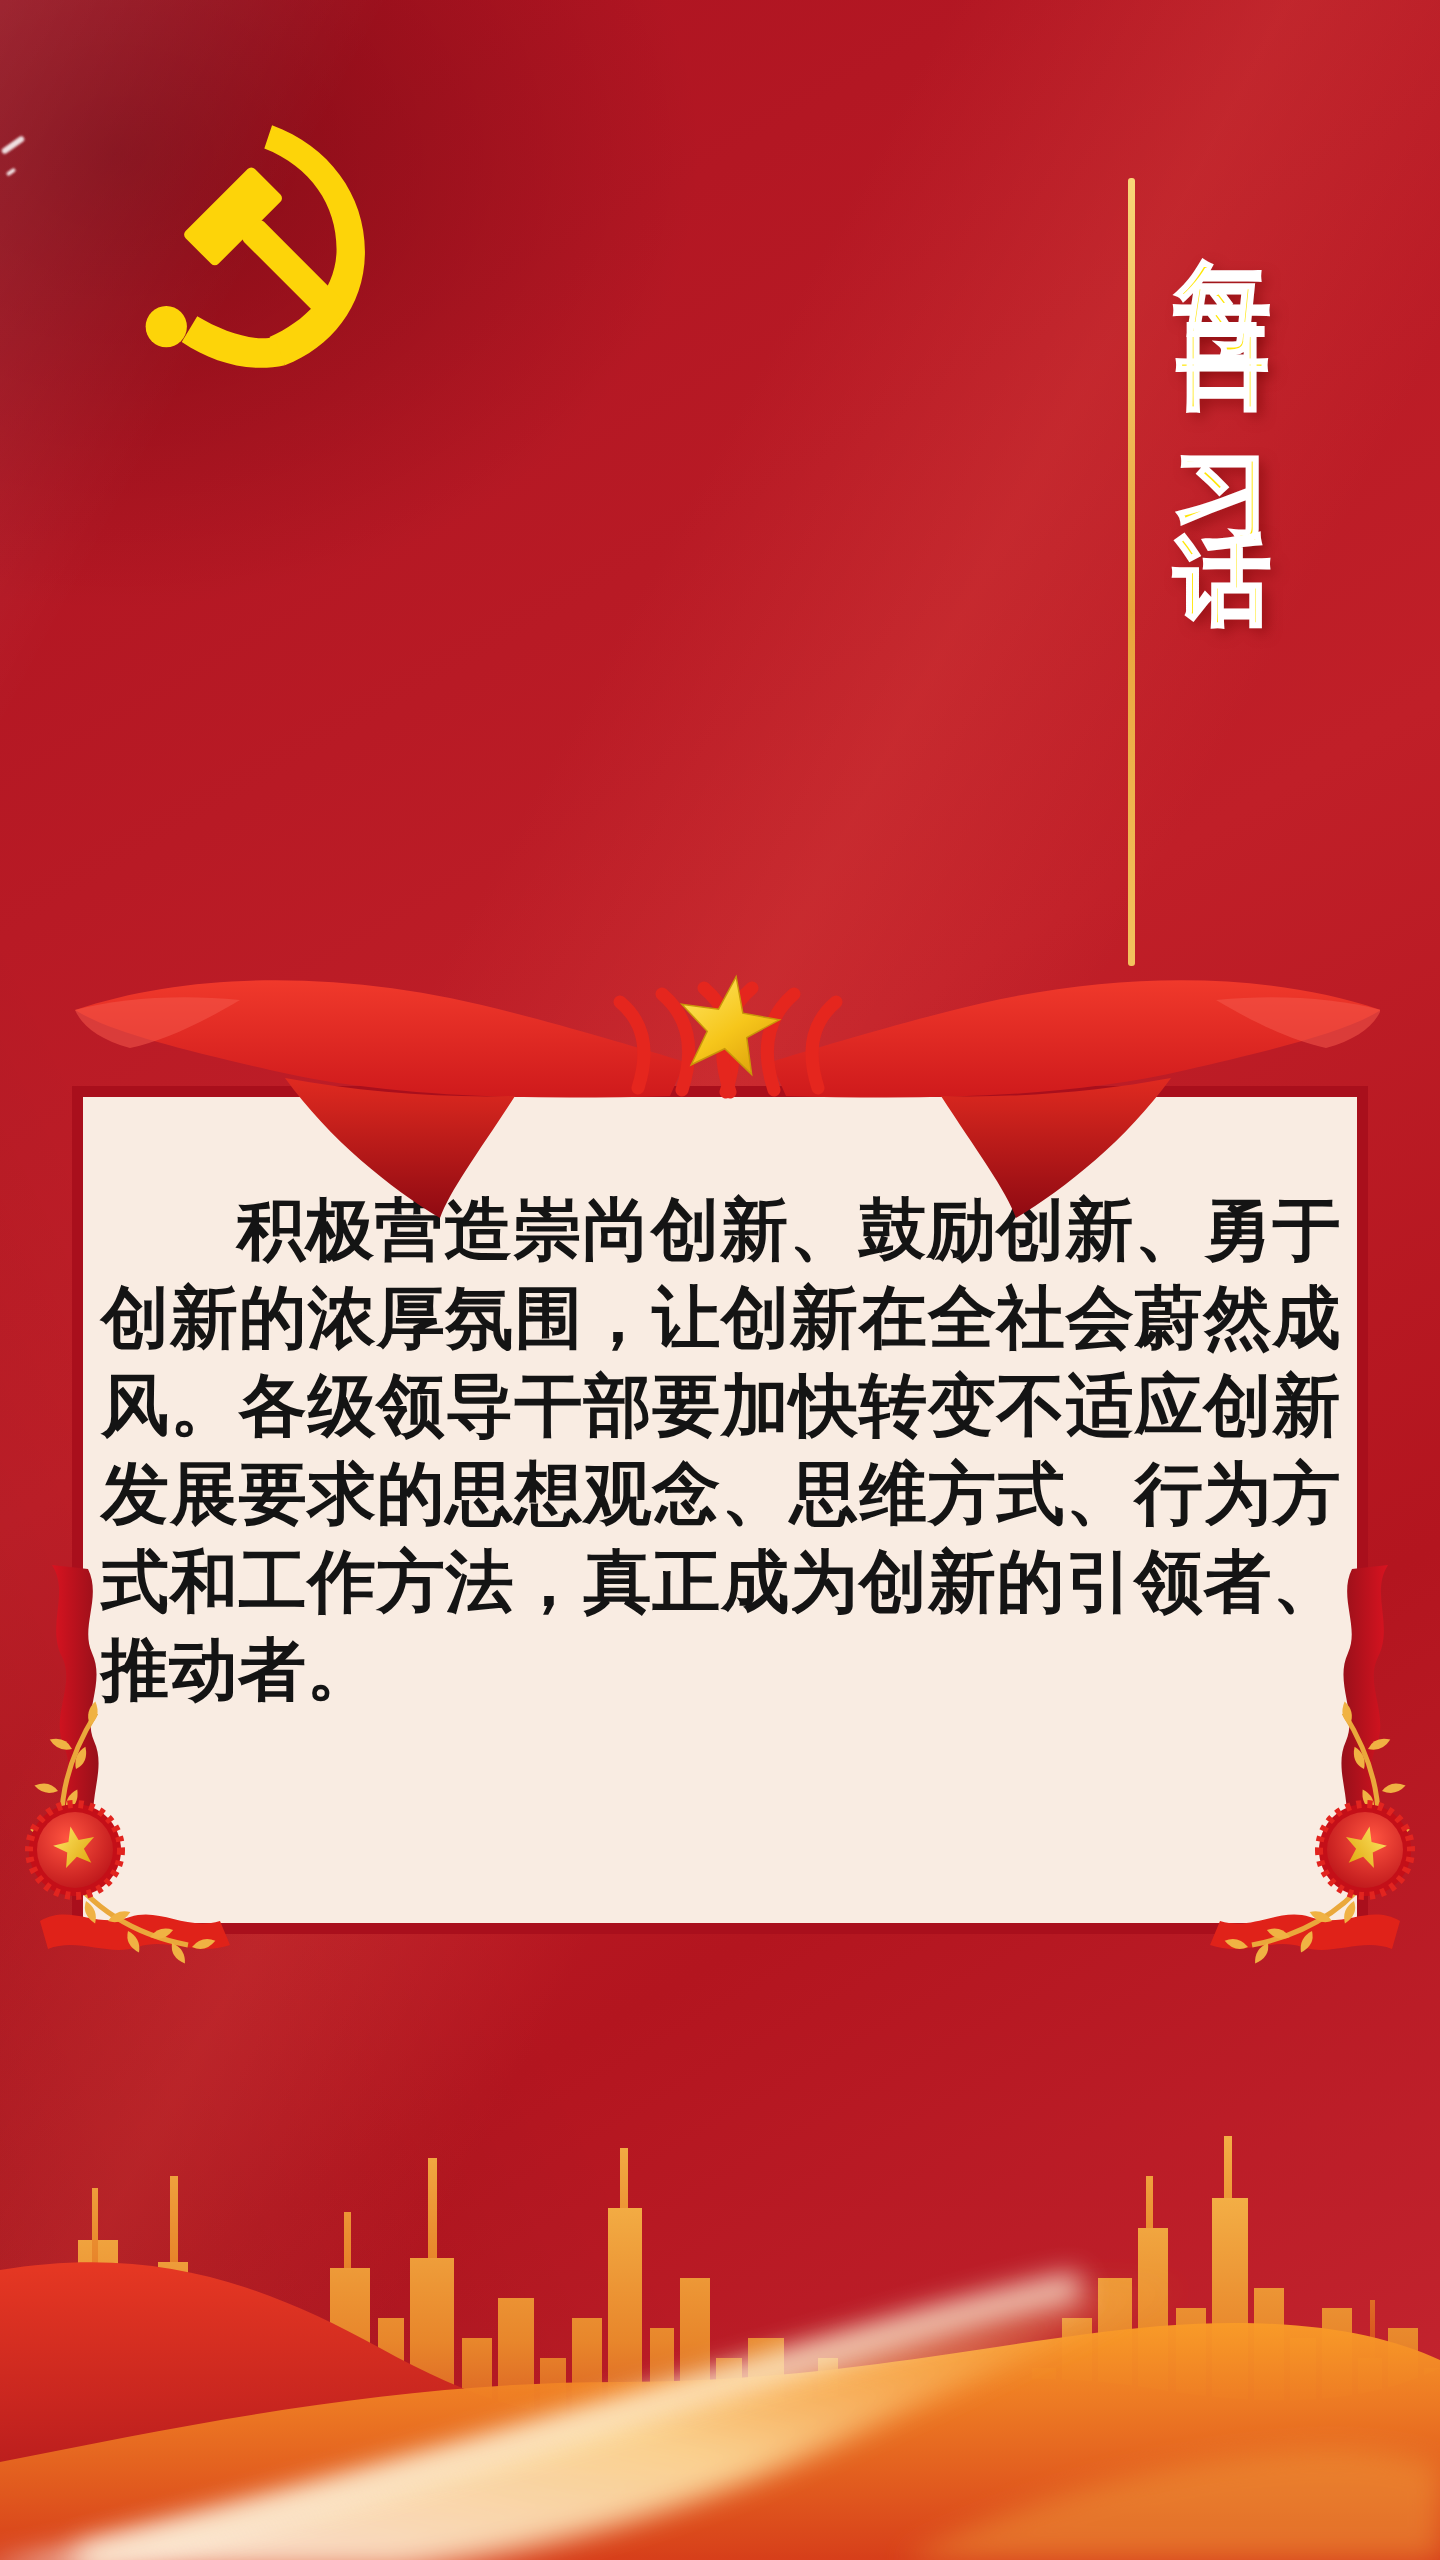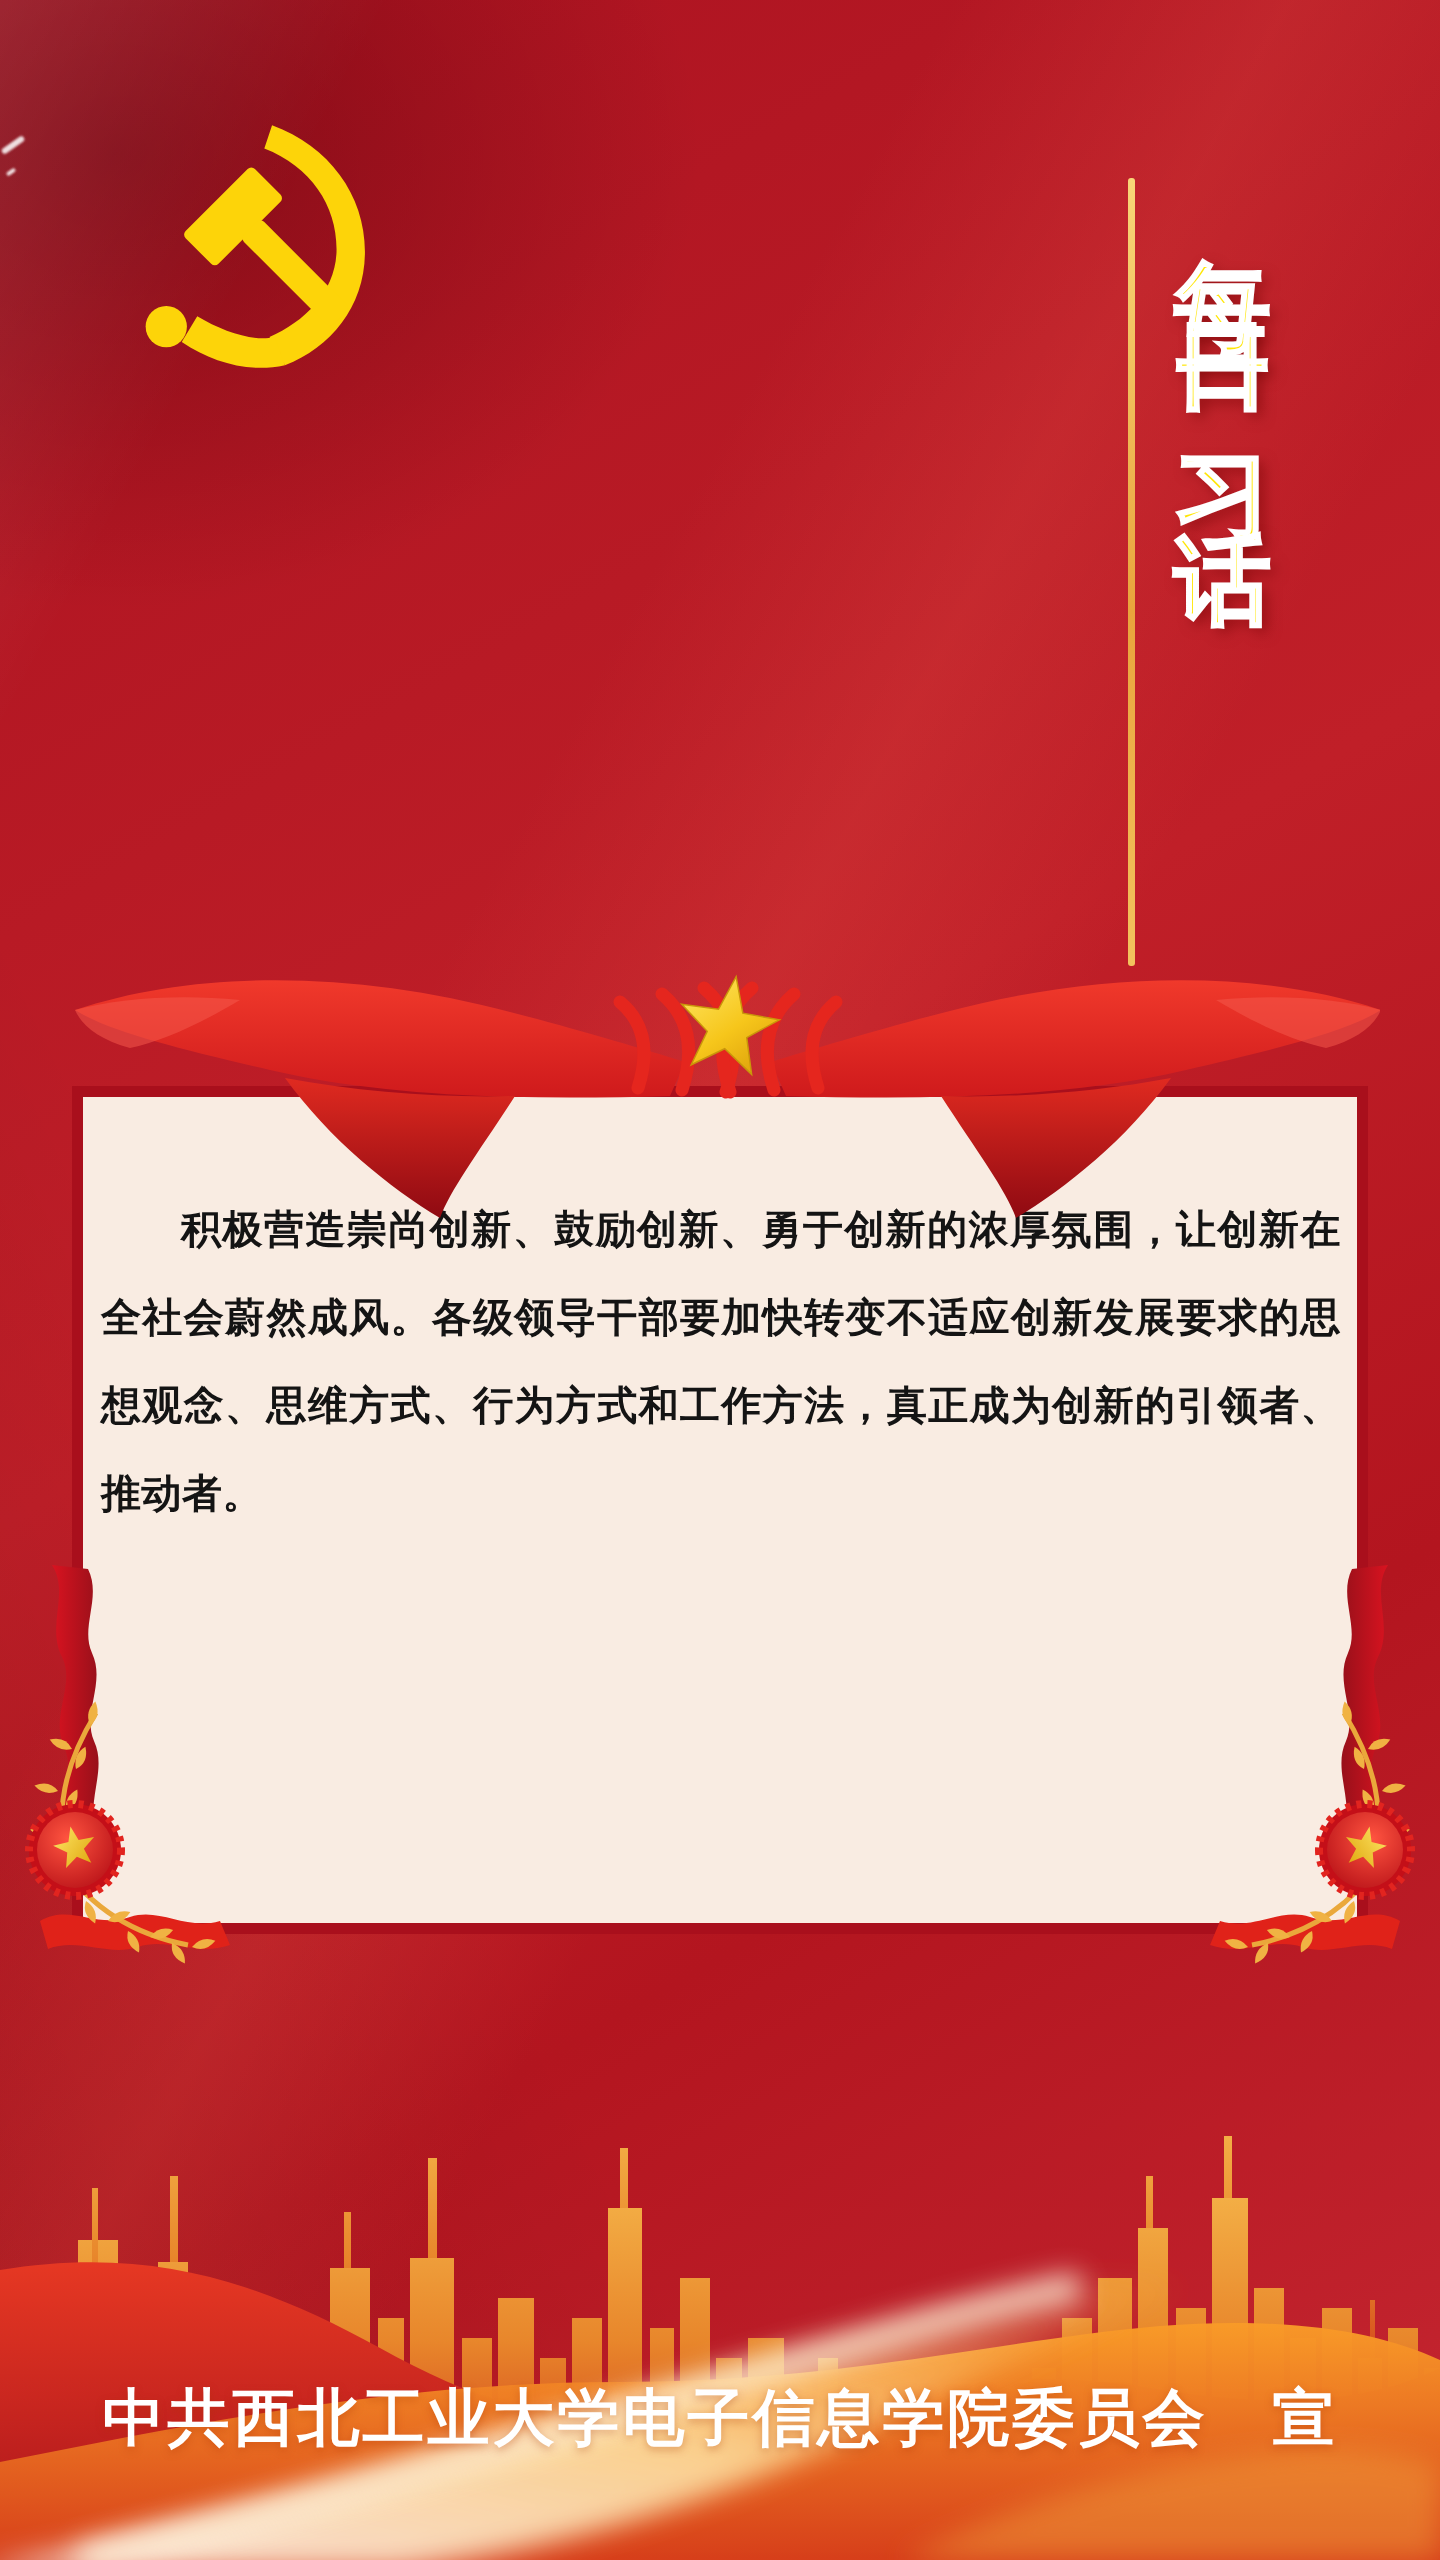--- a/index.html
+++ b/index.html
@@ -28,21 +28,21 @@
     text-shadow:6px 6px 14px rgba(110,0,0,.55);
     white-space:nowrap;
   }
   .card{
     position:absolute;left:72px;top:1086px;width:1296px;height:848px;
     box-sizing:border-box;background:#f9ece2;border:11px solid #a90f1c;
     z-index:1;
   }
   .card-text{padding:88px 16px 0 18px;}
   .card-text p{
-    margin:0;font-size:40px;line-height:88px;font-weight:600;color:#141414;
+    margin:0;font-size:68px;line-height:88px;font-weight:600;color:#141414;
     text-indent:2em;text-align:justify;letter-spacing:.5px;
   }
   .card-text p.attr{margin-top:48px;}
   .deco{position:absolute;top:1565px;width:232px;height:436px;z-index:2;}
   .deco.left{left:0;}
   .deco.right{right:0;transform:scaleX(-1);}
   .ribbon-layer{position:absolute;left:60px;top:950px;width:1320px;height:290px;z-index:3;}
   .bottom-scene{position:absolute;left:0;top:2030px;width:1440px;height:530px;z-index:1;}
   .footer{
     position:absolute;left:0;top:2376px;width:1440px;z-index:4;
@@ -209,15 +209,14 @@
       <path d="M6,430 V250 h34 V430 Z M48,430 V298 h22 V430 Z M78,430 V210 h40 V430 Z M126,430 V272 h26 V430 Z M158,430 V232 h30 V430 Z M196,430 V318 h18 V430 Z M220,430 V298 h34 V430 Z M262,430 V328 h22 V430 Z M292,430 V308 h30 V430 Z M330,430 V238 h40 V430 Z M378,430 V288 h26 V430 Z M410,430 V228 h44 V430 Z M462,430 V308 h30 V430 Z M498,430 V268 h36 V430 Z M540,430 V328 h26 V430 Z M572,430 V288 h30 V430 Z M608,430 V178 h34 V430 Z M650,430 V298 h24 V430 Z M680,430 V248 h30 V430 Z M716,430 V328 h26 V430 Z M748,430 V308 h36 V430 Z M790,430 V348 h22 V430 Z M818,430 V328 h20 V430 Z M852,430 V376 h30 V430 Z M902,430 V386 h26 V430 Z M958,430 V368 h30 V430 Z M1032,430 V338 h24 V430 Z M1062,430 V288 h30 V430 Z M1098,430 V248 h34 V430 Z M1138,430 V198 h30 V430 Z M1176,430 V278 h30 V430 Z M1212,430 V168 h36 V430 Z M1254,430 V258 h30 V430 Z M1290,430 V308 h26 V430 Z M1322,430 V278 h30 V430 Z M1358,430 V328 h24 V430 Z M1388,430 V298 h30 V430 Z M1424,430 V338 h16 V430 Z"></path>
       <path d="M92,250 V158 h6 V250 Z M170,232 V146 h8 V232 Z M344,238 V182 h7 V238 Z M428,228 V128 h9 V228 Z M620,178 V118 h8 V178 Z M1146,198 V146 h7 V198 Z M1224,168 V106 h8 V168 Z M1370,328 V270 h5 V328 Z"></path>
     </g>
     <path d="M0,240 C150,215 260,252 380,318 C480,374 565,398 665,390 C820,372 980,330 1150,358 C1280,380 1370,372 1440,338 L1440,530 L0,530 Z" fill="url(#waveRed)"></path>
     <path d="M0,432 C200,392 400,352 620,352 C840,352 1000,310 1160,296 C1290,286 1380,302 1440,330 L1440,530 L0,530 Z" fill="url(#waveOrange)" opacity=".97"></path>
     <path d="M-30,540 C230,488 470,420 690,356 C850,310 980,272 1090,250 C1130,243 1165,247 1190,258 C1080,300 970,350 860,402 C700,478 550,520 400,540 Z" fill="url(#glowLin)" filter="url(#f1)" opacity=".9"></path>
     <path d="M80,530 C320,470 560,400 780,336 C900,301 1000,272 1080,256" fill="none" stroke="#fff8e0" stroke-width="26" filter="url(#f1)" opacity=".85"></path>
     <path d="M900,530 C1020,470 1160,430 1300,420 C1360,416 1410,424 1440,436 L1440,530 Z" fill="#f2a53c" opacity=".45" filter="url(#f1)"></path>
   </svg>
 
-  <div class="footer">中共西北工业大学电子信息学院委员会　宣</div>
 
 </div>
 
 </body></html>

